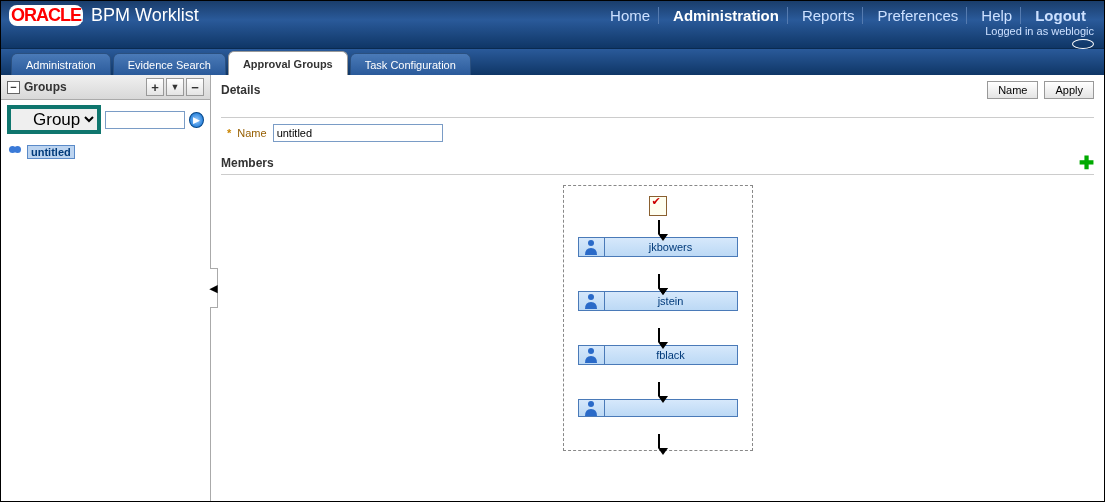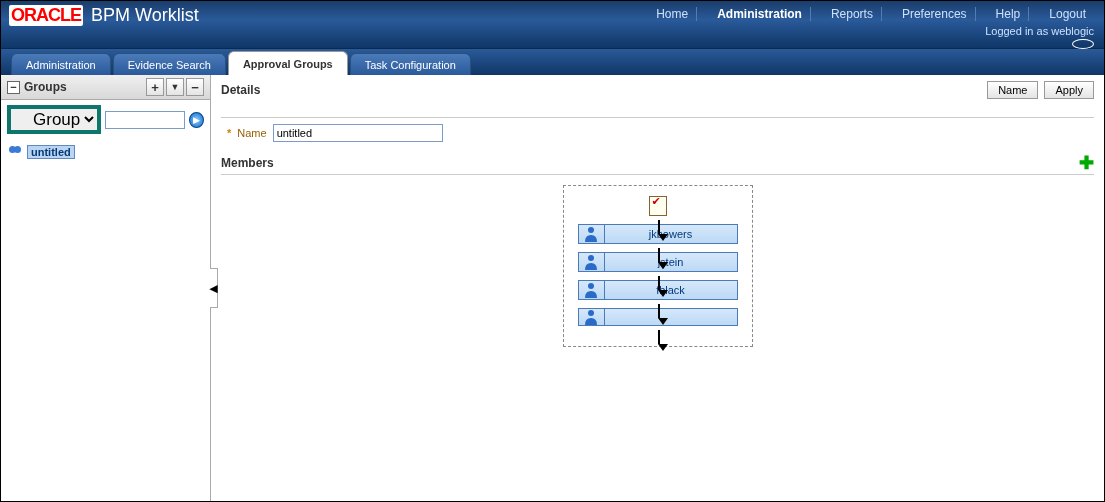--- a/index.html
+++ b/index.html
@@ -28,43 +28,43 @@
   }
   .oracle-logo {
     font-family: Arial, sans-serif;
     font-weight: bold;
     font-size: 18px;
     color: #ff0000;
     letter-spacing: -1px;
     text-shadow: 1px 1px 0 #fff;
     background: #fff;
     padding: 0 2px;
-    border-radius: 2px;
+    border-radius: 8px;
   }
   .app-title {
     font-size: 18px;
     color: #fff;
   }
   .header-links {
     position: absolute;
     right: 10px;
     top: 6px;
     display: flex;
-    gap: 12px;
-    font-size: 12px;
+    gap: 6px;
+    font-size: 15px;
     align-items: center;
   }
   .header-links a {
     color: #cce0ff;
     text-decoration: none;
     padding: 0 8px;
     border-right: 1px solid #557bb0;
     cursor: pointer;
   }
-  .header-links a:last-child { border-right: none; }
+  .header-links a:last-child { border-right: none; font-weight: bold; }
   .header-links a.active { color: #fff; font-weight: bold; }
   .login-status {
     position: absolute;
     right: 10px;
     top: 24px;
     font-size: 11px;
     color: #cce0ff;
   }
   .oval-icon {
     position: absolute;
@@ -285,21 +285,21 @@
     width:0; height:0;
     border-left:5px solid transparent;
     border-right:5px solid transparent;
     border-top:7px solid #000;
     margin:0 auto;
   }
   .member-box {
     display:flex; align-items:stretch;
     width:160px;
     border:1px solid #4a7ab8;
-    margin:4px 0;
+    margin:17px 0;
     background:linear-gradient(#d6e8fb,#bcd9f5);
     cursor:pointer;
   }
   .member-box .icon-cell {
     width:26px;
     border-right:1px solid #4a7ab8;
     display:flex; align-items:center; justify-content:center;
   }
   .person-svg { width:14px; height:16px; }
   .member-box .name-cell {

